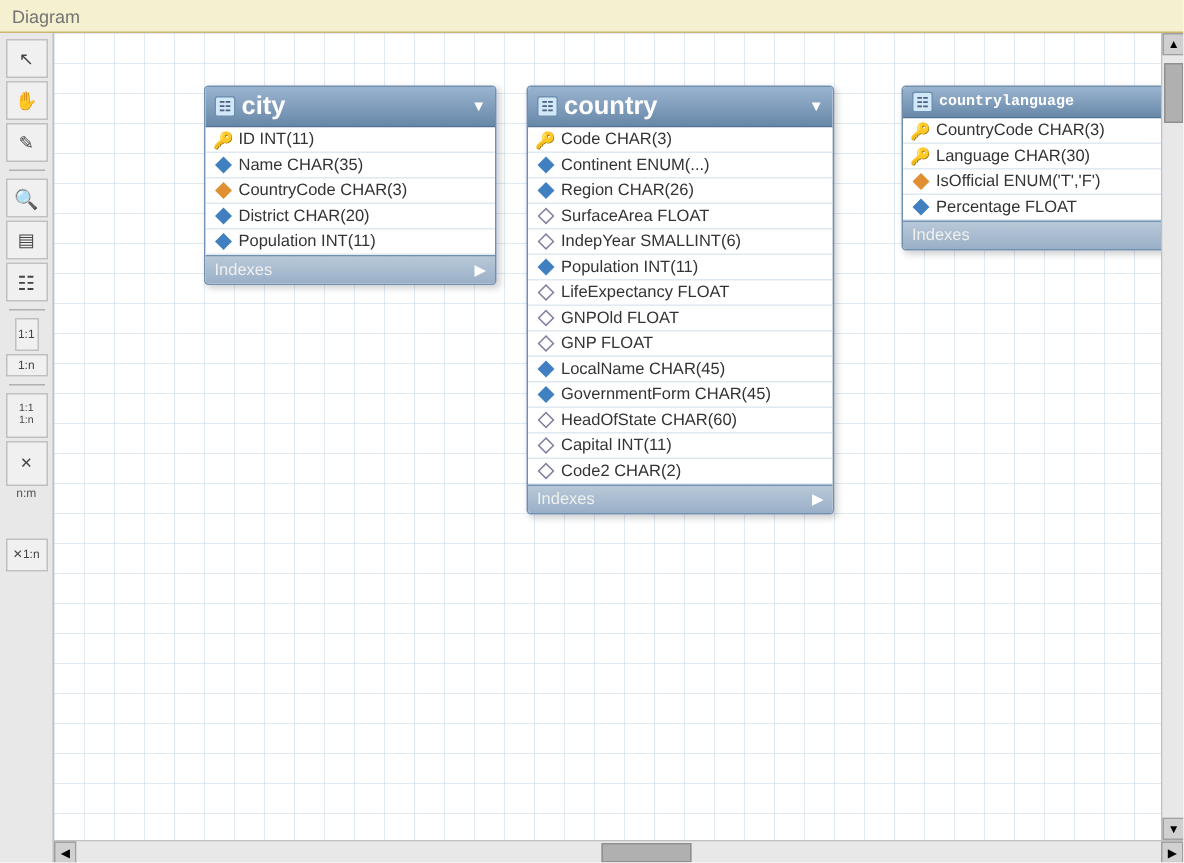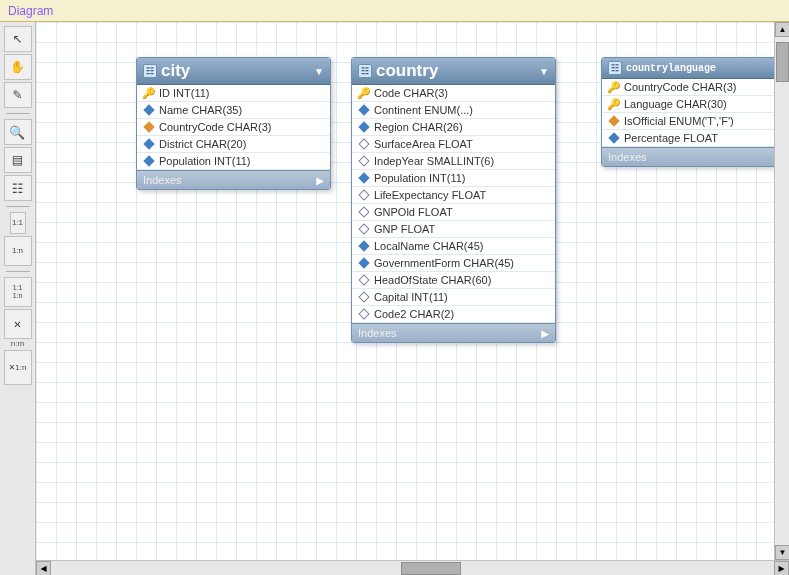--- a/index.html
+++ b/index.html
@@ -13,21 +13,21 @@
       display: flex;
       flex-direction: column;
     }
 
     
     #title-bar {
       background: #f5f0d0;
       border-bottom: 1px solid #c8b870;
       padding: 2px 8px;
       font-size: 12px;
-      color: #8b5cf6;
+      color: #737373;
       height: 22px;
       display: flex;
       align-items: center;
     }
 
     
     #main-layout {
       display: flex;
       flex: 1;
       overflow: hidden;
@@ -309,39 +309,39 @@
     <div class="toolbar-btn">
       <span style="font-size:13px;">☷</span>
     </div>
     <div class="toolbar-divider"></div>
     <div class="toolbar-group">
       <div class="toolbar-btn" style="width:16px;height:22px;">
         <span style="font-size:8px; line-height:1;">1:1</span>
       </div>
     </div>
     <div class="toolbar-group">
-      <div class="toolbar-btn" style="width:28px;height:30px;">
+      <div class="toolbar-btn" style="width:28px;height:15px;">
         <span style="font-size:8px; line-height:1;">1:n</span>
       </div>
     </div>
     <div class="toolbar-divider"></div>
     <div class="toolbar-group">
       <div class="toolbar-btn" style="width:28px;height:30px;">
         <span style="font-size:7px; line-height:1.2; white-space:pre;">1:1
 1:n</span>
       </div>
     </div>
     <div class="toolbar-group">
       <div class="toolbar-btn" style="width:28px;height:30px;">
         <span style="font-size:10px;">✕</span>
       </div>
       <span class="toolbar-label">n:m</span>
     </div>
     <div class="toolbar-group">
-      <div class="toolbar-btn" style="width:28px;height:35px;">
+      <div class="toolbar-btn" style="width:28px;height:22px;margin-top:24px;">
         <span style="font-size:8px; line-height:1;">✕1:n</span>
       </div>
     </div>
   </div>
 
   <div style="flex:1; display:flex; flex-direction:column; overflow:hidden;">
 
     <div style="flex:1; display:flex; overflow:hidden;">
 
       <div id="canvas-area">

